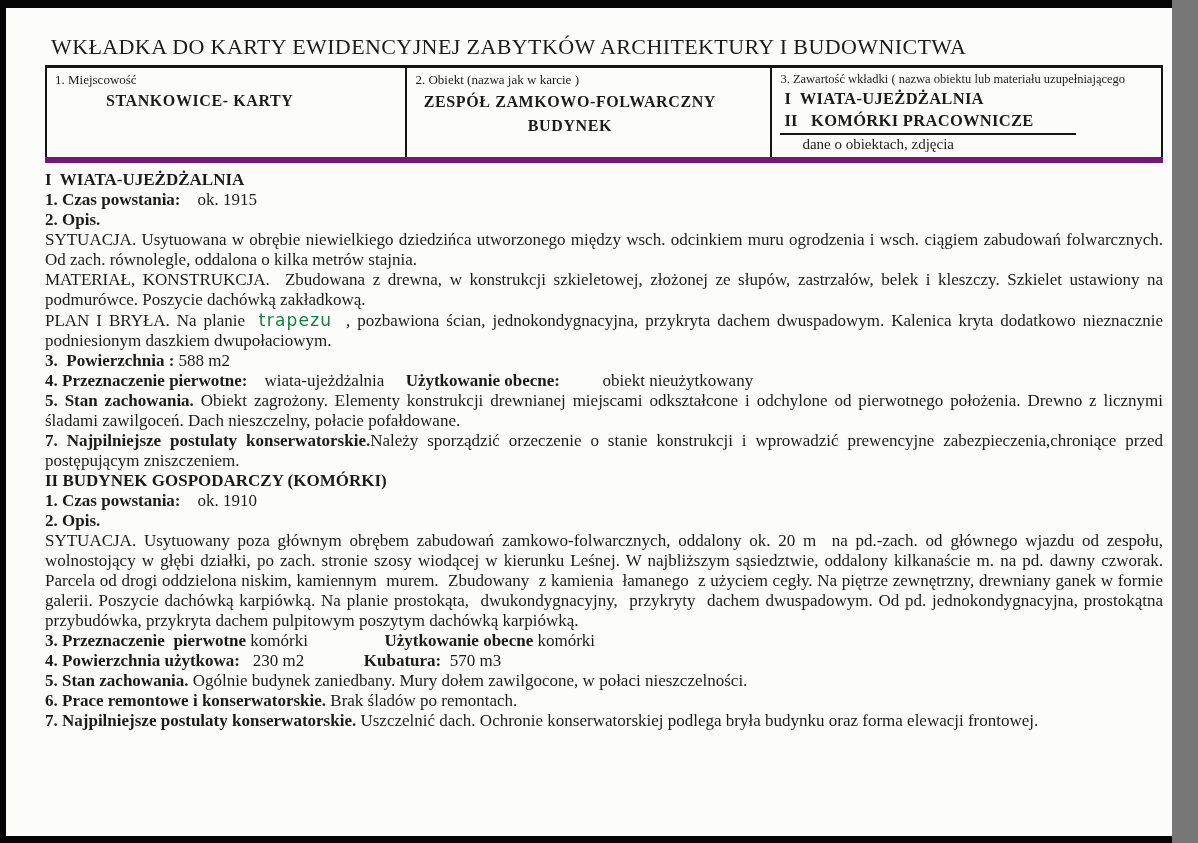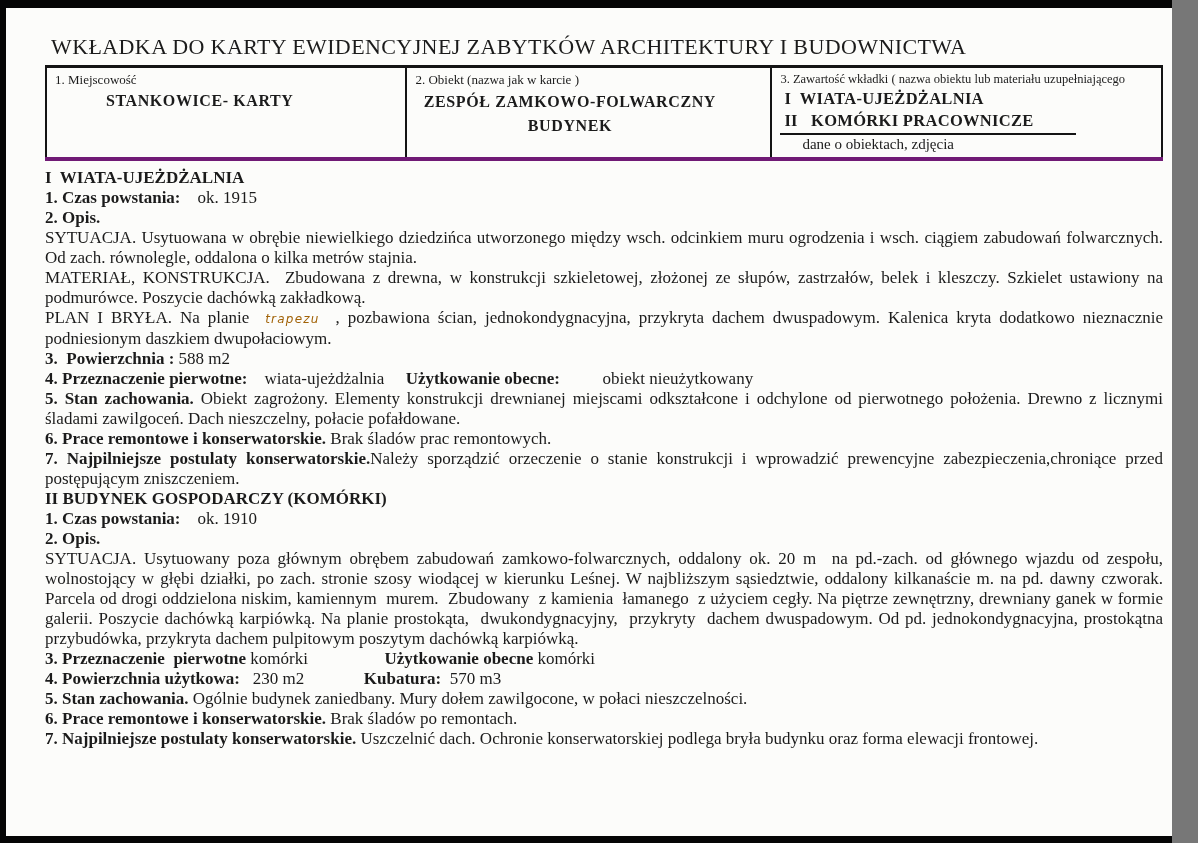--- a/index.html
+++ b/index.html
@@ -18,40 +18,40 @@
 
   
   .title-row { display:flex; align-items:baseline; margin-top:26px;
                padding:0 0 5px 6px; border-bottom:3px solid #141414;
                font-size:22px; letter-spacing:0.4px; white-space:nowrap; }
   .title-right { margin-left:auto; margin-right:92px; }
 
   
   .header-table { width:100%; border-collapse:collapse; table-layout:fixed; }
   .header-table td { border:2px solid #141414; border-top:none;
-                     border-bottom:4px solid #701a75;
+                     border-bottom:6px solid #701a75;
                      vertical-align:top; padding:3px 6px 4px 8px; height:84px; }
   td.col1 { width:32.3%; } td.col2 { width:32.7%; } td.col3 { width:35%; }
   .cell-label { font-size:13px; line-height:17px; }
   .col3 .cell-label { font-size:12.5px; }
   .cell-value { font-size:16px; font-weight:bold; text-align:center;
                 letter-spacing:0.6px; margin-top:4px; }
   .col1 .cell-value { padding-right:55px; }
   .col2 .cell-value { padding-right:40px; margin-top:2px; line-height:24px; }
   .col3-item { font-size:16.5px; font-weight:bold; letter-spacing:0.3px;
                line-height:22px; padding-left:4px; white-space:pre; }
   .col3-note-wrap { border-top:2px solid #141414; width:79%; margin-top:1px; }
   .col3-note { font-size:15px; line-height:17px; padding:1px 0 0 22px; }
 
   
   .body-text { margin-top:7px; font-size:17px; line-height:20px; }
   .para { white-space:pre-wrap; text-align:justify; }
   .seg-bold { font-weight:bold; }
-  .seg-hand { font-family:"DejaVu Sans", sans-serif; font-style:italic;
-              font-size:12px; letter-spacing:1.2px; color:#a16207; }
+  .seg-hand { font-family:"DejaVu Sans", sans-serif; 
+              font-size:17px; letter-spacing:1.2px; color:#15803d; }
 
   
   .footer { margin:13px 0 0 12px; font-size:15px; line-height:21px; }
   .footer-line { white-space:pre; }
 </style>
 </head>
 <body>
 
 <div class="page">
   <div class="edge-top"></div>
@@ -93,21 +93,20 @@
     <div class="body-text">
         <div class="para"><span class="seg-bold">I  WIATA-UJEŻDŻALNIA</span></div>
         <div class="para"><span class="seg-bold">1. Czas powstania:</span><span class="seg-reg">    ok. 1915</span></div>
         <div class="para"><span class="seg-bold">2. Opis.</span></div>
         <div class="para"><span class="seg-reg">SYTUACJA. Usytuowana w obrębie niewielkiego dziedzińca utworzonego między wsch. odcinkiem muru ogrodzenia i wsch. ciągiem zabudowań folwarcznych. Od zach. równolegle, oddalona o kilka metrów stajnia.</span></div>
         <div class="para"><span class="seg-reg">MATERIAŁ, KONSTRUKCJA.  Zbudowana z drewna, w konstrukcji szkieletowej, złożonej ze słupów, zastrzałów, belek i kleszczy. Szkielet ustawiony na podmurówce. Poszycie dachówką zakładkową.</span></div>
         <div class="para"><span class="seg-reg">PLAN I BRYŁA. Na planie  </span><span class="seg-hand">trapezu</span><span class="seg-reg">  , pozbawiona ścian, jednokondygnacyjna, przykryta dachem dwuspadowym. Kalenica kryta dodatkowo nieznacznie podniesionym daszkiem dwupołaciowym.</span></div>
         <div class="para"><span class="seg-bold">3.  Powierzchnia :</span><span class="seg-reg"> 588 m2</span></div>
         <div class="para"><span class="seg-bold">4. Przeznaczenie pierwotne:</span><span class="seg-reg">    wiata-ujeżdżalnia     </span><span class="seg-bold">Użytkowanie obecne:</span><span class="seg-reg">          obiekt nieużytkowany</span></div>
         <div class="para"><span class="seg-bold">5. Stan zachowania.</span><span class="seg-reg"> Obiekt zagrożony. Elementy konstrukcji drewnianej miejscami odkształcone i odchylone od pierwotnego położenia. Drewno z licznymi śladami zawilgoceń. Dach nieszczelny, połacie pofałdowane.</span></div>
-        <div class="para"><span class="seg-bold">6. Prace remontowe i konserwatorskie.</span><span class="seg-reg"> Brak śladów prac remontowych.</span></div>
         <div class="para"><span class="seg-bold">7. Najpilniejsze postulaty konserwatorskie.</span><span class="seg-reg">Należy sporządzić orzeczenie o stanie konstrukcji i wprowadzić prewencyjne zabezpieczenia,chroniące przed postępującym zniszczeniem.</span></div>
         <div class="para"><span class="seg-bold">II BUDYNEK GOSPODARCZY (KOMÓRKI)</span></div>
         <div class="para"><span class="seg-bold">1. Czas powstania:</span><span class="seg-reg">    ok. 1910</span></div>
         <div class="para"><span class="seg-bold">2. Opis.</span></div>
         <div class="para"><span class="seg-reg">SYTUACJA. Usytuowany poza głównym obrębem zabudowań zamkowo-folwarcznych, oddalony ok. 20 m  na pd.-zach. od głównego wjazdu od zespołu, wolnostojący w głębi działki, po zach. stronie szosy wiodącej w kierunku Leśnej. W najbliższym sąsiedztwie, oddalony kilkanaście m. na pd. dawny czworak. Parcela od drogi oddzielona niskim, kamiennym  murem.  Zbudowany  z kamienia  łamanego  z użyciem cegły. Na piętrze zewnętrzny, drewniany ganek w formie galerii. Poszycie dachówką karpiówką. Na planie prostokąta,  dwukondygnacyjny,  przykryty  dachem dwuspadowym. Od pd. jednokondygnacyjna, prostokątna przybudówka, przykryta dachem pulpitowym poszytym dachówką karpiówką.</span></div>
         <div class="para"><span class="seg-bold">3. Przeznaczenie  pierwotne</span><span class="seg-reg"> komórki                  </span><span class="seg-bold">Użytkowanie obecne</span><span class="seg-reg"> komórki</span></div>
         <div class="para"><span class="seg-bold">4. Powierzchnia użytkowa:</span><span class="seg-reg">   230 m2              </span><span class="seg-bold">Kubatura:</span><span class="seg-reg">  570 m3</span></div>
         <div class="para"><span class="seg-bold">5. Stan zachowania.</span><span class="seg-reg"> Ogólnie budynek zaniedbany. Mury dołem zawilgocone, w połaci nieszczelności.</span></div>
         <div class="para"><span class="seg-bold">6. Prace remontowe i konserwatorskie.</span><span class="seg-reg"> Brak śladów po remontach.</span></div>
         <div class="para"><span class="seg-bold">7. Najpilniejsze postulaty konserwatorskie.</span><span class="seg-reg"> Uszczelnić dach. Ochronie konserwatorskiej podlega bryła budynku oraz forma elewacji frontowej.</span></div>

